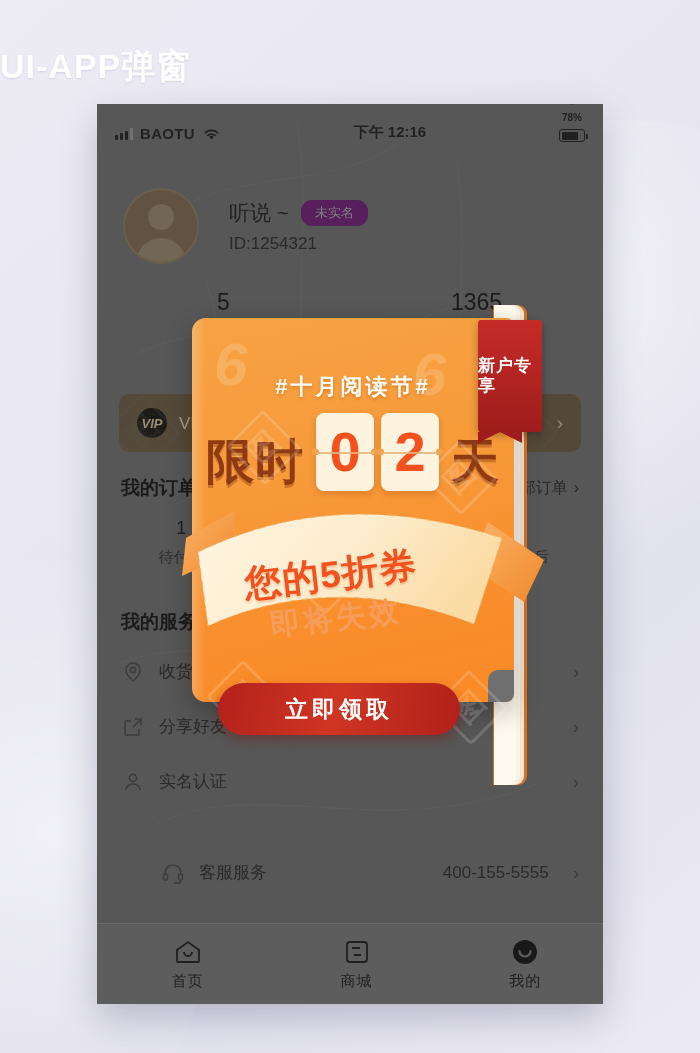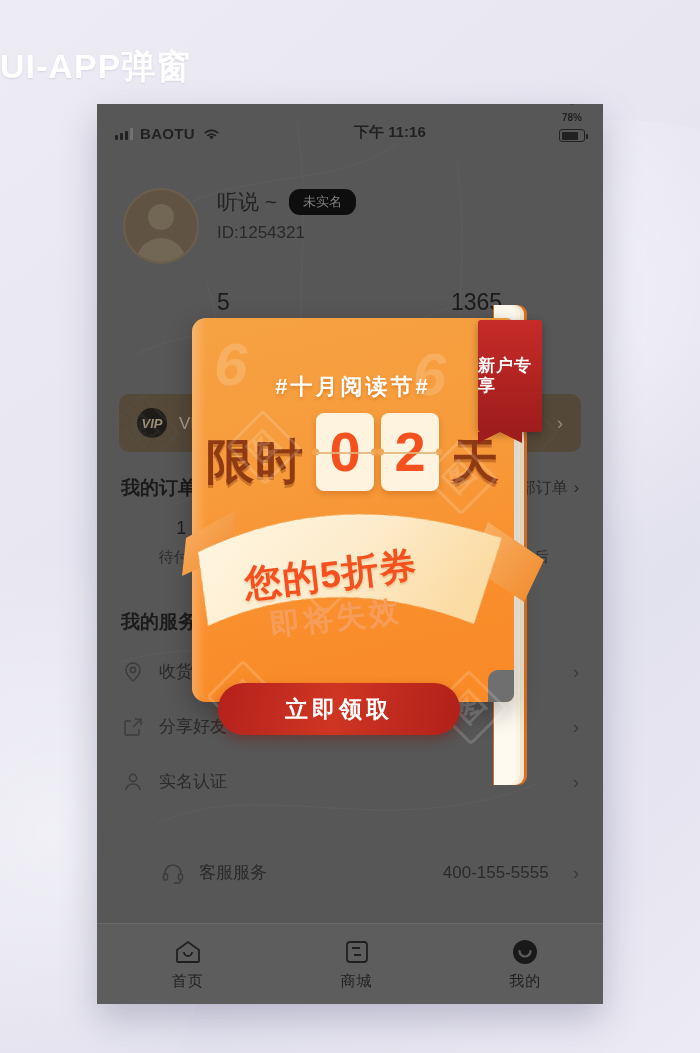--- a/index.html
+++ b/index.html
@@ -44,32 +44,32 @@
   .bars span:nth-child(3){height:9px;}
   .bars span:nth-child(4){height:12px;background:#9a9a9a;}
   .carrier{font-size:15px;letter-spacing:.3px;}
   .sb-center{flex:1;text-align:center;font-size:15px;font-weight:600;}
   .sb-right{display:flex;align-items:center;gap:6px;font-size:10px;flex-direction:column;}
   .batt{width:26px;height:13px;border:1.6px solid #1d1d1d;border-radius:3px;position:relative;padding:1.5px;box-sizing:border-box;}
   .batt i{display:block;height:100%;width:78%;background:#1d1d1d;border-radius:1px;}
   .batt:after{content:"";position:absolute;right:-4px;top:4px;width:2px;height:5px;background:#1d1d1d;border-radius:0 1px 1px 0;}
 
   
-  .profile{position:absolute;top:84px;left:0;right:0;padding:0 26px;display:flex;gap:18px;}
+  .profile{position:absolute;top:84px;left:0;right:0;padding:0 26px;display:flex;align-items:center;gap:30px;}
   .avatar{
     width:72px;height:72px;border-radius:50%;
     background:#7d6a52;border:2px solid #8d7a5f;
     position:relative;overflow:hidden;flex:none;
   }
   .avatar .head{position:absolute;left:50%;top:14px;transform:translateX(-50%);width:26px;height:26px;border-radius:50%;background:#98866c;}
   .avatar .body{position:absolute;left:50%;bottom:-16px;transform:translateX(-50%);width:50px;height:40px;border-radius:26px 26px 0 0;background:#98866c;}
   .pname{display:flex;align-items:center;gap:12px;}
   .pname .nm{font-size:21px;color:#1e1e1e;font-weight:500;}
   .badge{
-    background:#000000;color:#adadad;font-size:13px;
+    background:#701a75;color:#adadad;font-size:13px;
     padding:4px 14px;border-radius:11px;
   }
   .pid{font-size:17px;color:#2a2a2a;margin-top:7px;}
 
   
   .stats{position:absolute;top:185px;left:0;right:0;display:flex;}
   .stat{flex:1;text-align:center;}
   .stat .v{font-size:23px;color:#141414;font-weight:500;}
   .stat .l{font-size:14px;color:#3a3a3a;margin-top:8px;}
 
@@ -251,21 +251,21 @@
           <span></span>
           <span></span>
         </div>
       <div class="carrier">BAOTU</div>
       <svg width="19" height="14" viewBox="0 0 19 14">
         <path d="M9.5 12.6l2.3-2.9a3.6 3.6 0 00-4.6 0z" fill="#1d1d1d"></path>
         <path d="M3.4 5.6a9.6 9.6 0 0112.2 0" stroke="#1d1d1d" stroke-width="1.8" fill="none" stroke-linecap="round"></path>
         <path d="M5.9 8.4a6 6 0 017.2 0" stroke="#1d1d1d" stroke-width="1.8" fill="none" stroke-linecap="round"></path>
       </svg>
     </div>
-    <div class="sb-center">下午 11:16</div>
+    <div class="sb-center">下午 12:16</div>
     <div class="sb-right">
       <svg width="15" height="15" viewBox="0 0 16 16">
         <circle cx="8" cy="9" r="5.4" fill="#1d1d1d"></circle>
         <path d="M8 6.2v3l1.8 1" stroke="#9a9a9a" stroke-width="1.1" fill="none" stroke-linecap="round"></path>
         <path d="M3.4 3.2L5.2 1.6M12.6 3.2L10.8 1.6" stroke="#1d1d1d" stroke-width="1.6" stroke-linecap="round"></path>
       </svg>
       <span>78%</span>
       <div class="batt">
           <i></i>
         </div>

